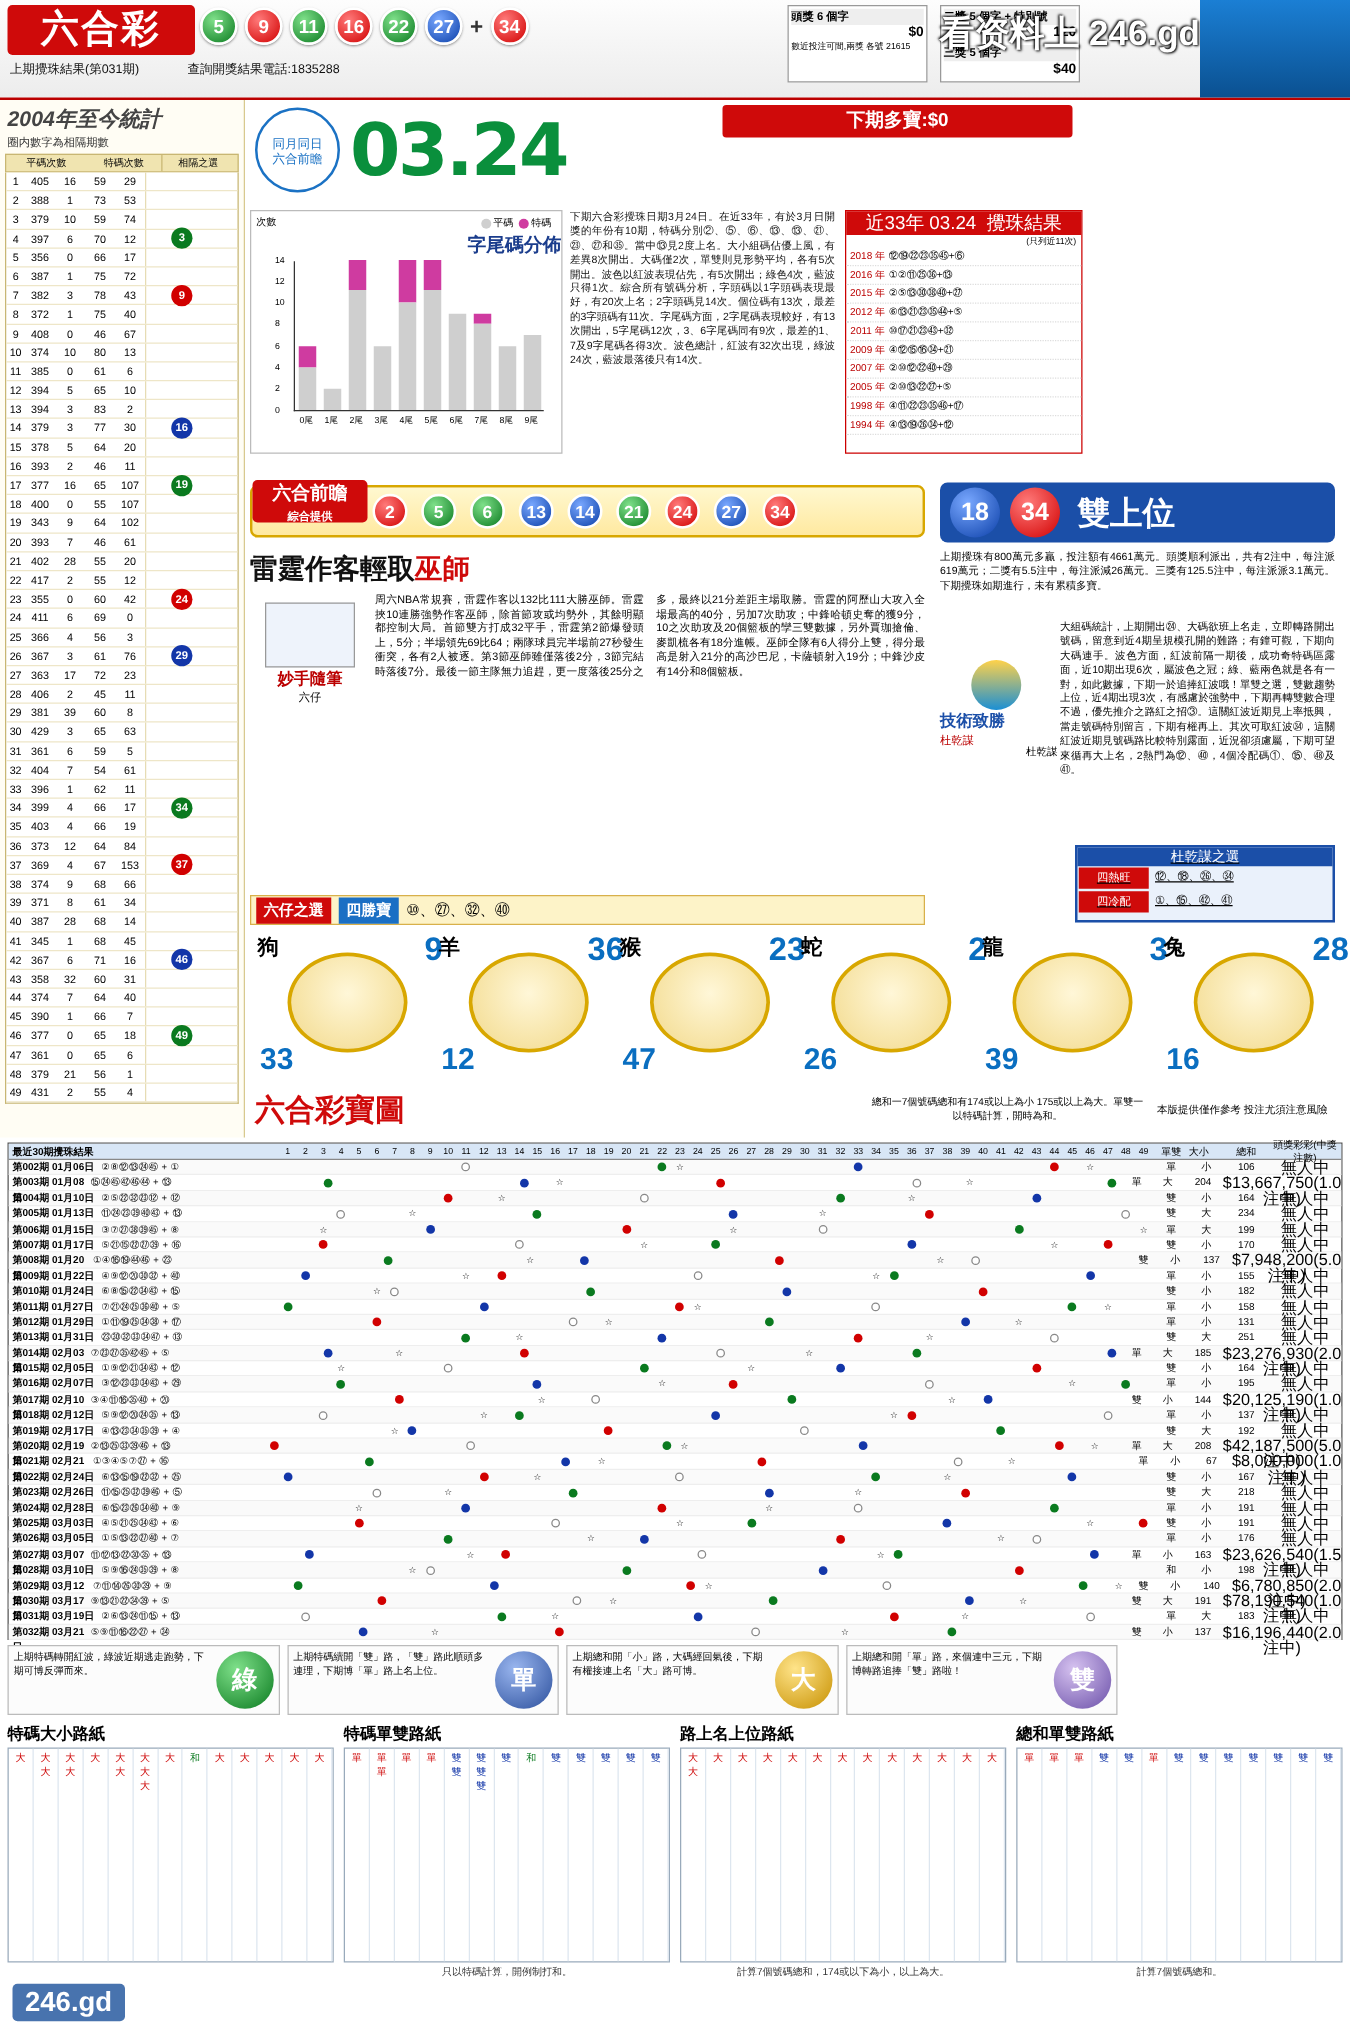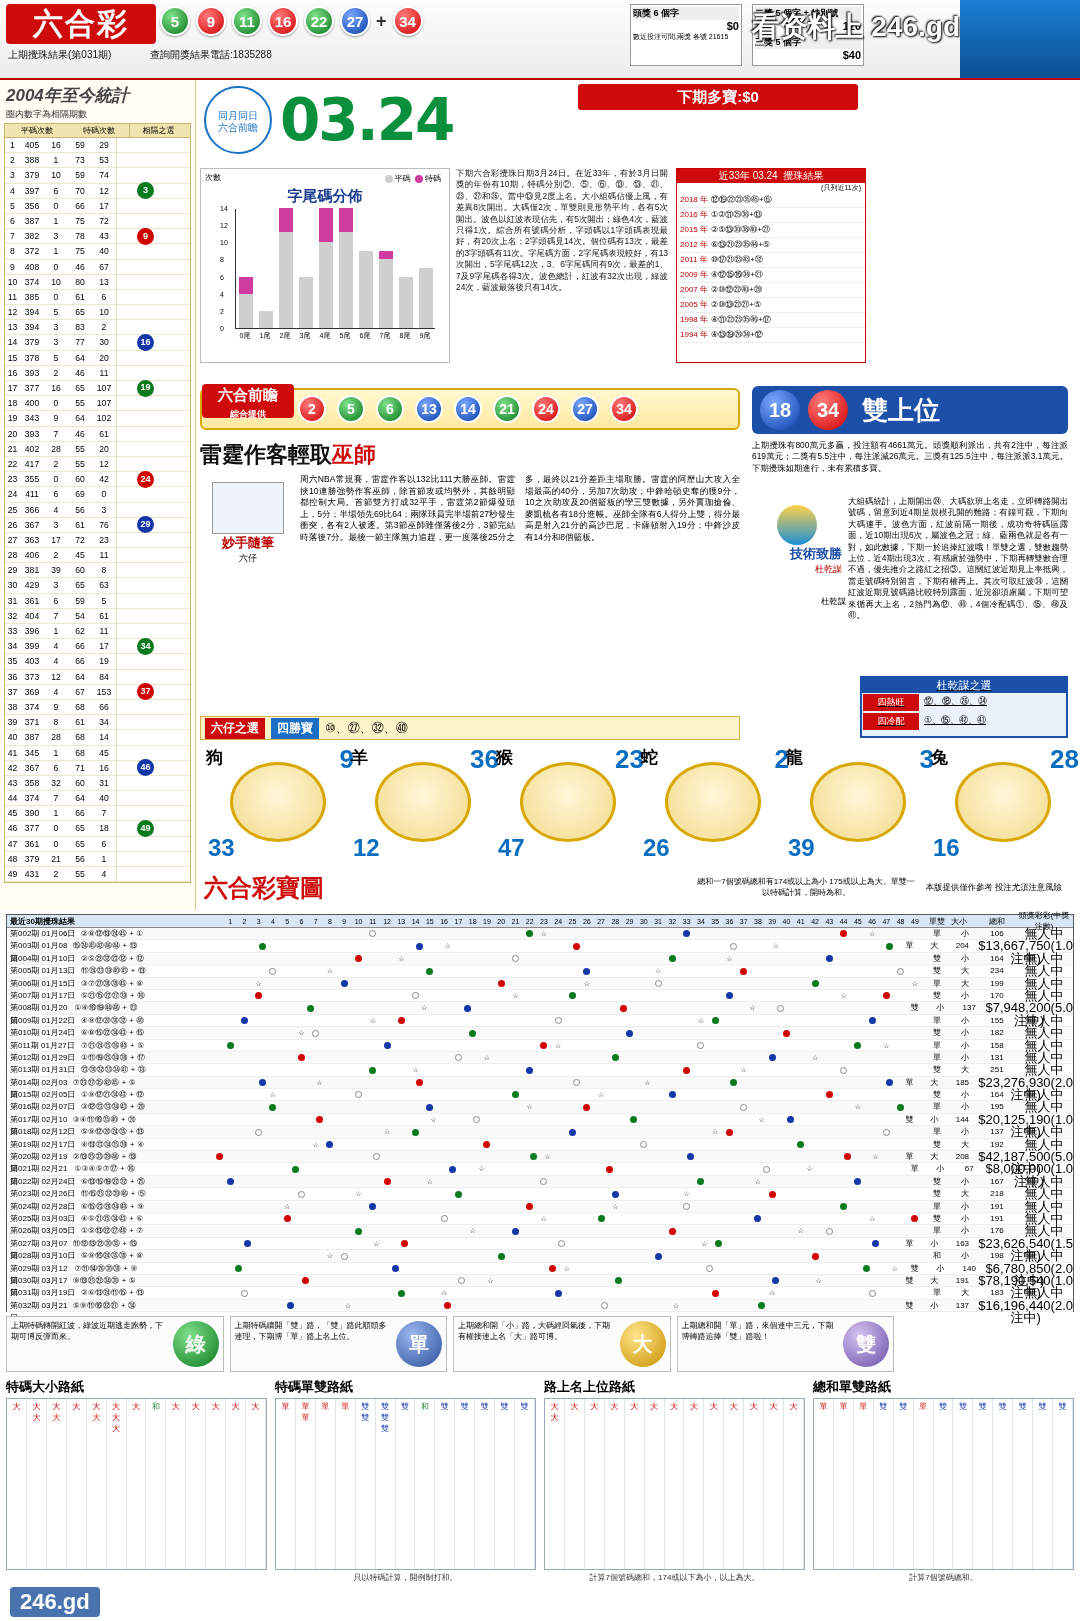--- a/index.html
+++ b/index.html
@@ -94,21 +94,21 @@
     background: linear-gradient(#e21010,#8d0000); color: #ffe680; font-size: 34px;
     font-weight: bold; text-align: center; line-height: 46px; border-radius: 3px;
     font-family: "DejaVu Sans", sans-serif;
   }
 
   
   .chartpanel {
     position: absolute; left: 200px; top: 168px; width: 250px; height: 195px;
     background: #fff; border: 1px solid #bbb;
   }
-  .chart-title { text-align: center; font-size: 15px; font-weight: bold; color: #1a3c8c; margin-top: 18px; }
+  .chart-title { text-align: right; font-size: 15px; font-weight: bold; color: #1a3c8c; margin-top: 18px; }
   .legend { position: absolute; right: 8px; top: 4px; font-size: 8px; }
   .legend span.dot { display: inline-block; width: 8px; height: 8px; border-radius: 50%; vertical-align: middle; margin-right: 2px;}
   .axis-label { position: absolute; left: 4px; top: 3px; font-size: 8px; }
   .plot { position: absolute; left: 34px; top: 40px; width: 200px; height: 120px; border-left: 1px solid #333; border-bottom: 1px solid #333;}
   .ytick { position: absolute; left: -16px; font-size: 7px; }
   .bars { position: absolute; left: 0; bottom: 0; width: 200px; height: 120px; display: flex; align-items: flex-end; justify-content: space-around;}
   .barwrap { width: 14px; display: flex; flex-direction: column; justify-content: flex-end; height: 120px;}
   .bar-s { background: #cf3ba0; width: 14px; }
   .bar-p { background: #cfcfcf; width: 14px; }
   .xlabels { position: absolute; left: 34px; top: 162px; width: 200px; display: flex; justify-content: space-around; font-size: 7px;}
@@ -116,21 +116,21 @@
   .analysis {
     position: absolute; left: 456px; top: 168px; width: 212px; height: 195px;
     font-size: 8.4px; line-height: 11.4px; text-align: justify; color: #111;
   }
 
   
   .histpanel {
     position: absolute; left: 676px; top: 168px; width: 190px; height: 195px;
     background: #fff; border: 1px solid #c00;
   }
-  .hist-title { background: #cf0a0a; color: #fff; font-size: 10px; text-align: center; }
+  .hist-title { background: #cf0a0a; color: #fff; font-size: 15px; text-align: center; }
   .hrow { display: flex; font-size: 8px; line-height: 14px; border-bottom: 1px dotted #ddd;}
   .hrow .y { width: 34px; text-align: center; color: #b00; }
   .hrow .n { flex: 1; font-size: 8px; }
 
   
   .forecast {
     position: absolute; left: 200px; top: 388px; width: 540px; height: 42px;
     background: linear-gradient(#fff8d0,#ffe9a0); border: 2px solid #d8a700; border-radius: 6px;
     display: flex; align-items: center; padding-left: 96px; gap: 11px;
   }
@@ -161,21 +161,21 @@
 
   
   .dualtop {
     position: absolute; left: 752px; top: 386px; width: 316px; height: 48px;
     background: #1b4fa8; border-radius: 6px; display: flex; align-items: center; gap: 8px; padding-left: 8px;
   }
   .dualtop .bg-ball { width: 40px; height: 40px; border-radius: 50%; font-size: 20px; font-weight: bold;
     color: #fff; display: flex; align-items: center; justify-content: center; }
   .dualtop .txt { color: #fff; font-size: 26px; font-weight: bold; margin-left: 6px;}
   .rtext { position: absolute; left: 752px; top: 440px; width: 316px; font-size: 8.4px; line-height: 11.4px; text-align: justify;}
-  .tech-tag { position: absolute; left: 752px; top: 505px; width: 90px; text-align: right; }
+  .tech-tag { position: absolute; left: 752px; top: 528px; width: 90px; text-align: left; }
   .tech-tag .tt { font-size: 13px; font-weight: bold; color: #1b4fa8; }
   .tech-tag .ts { font-size: 9px; color: #b00; }
   .pickbox { position: absolute; left: 860px; top: 676px; width: 208px; height: 62px; border: 2px solid #1b4fa8; background: #eaf1fb; text-decoration: underline;}
   .pickbox .ph { background: #1b4fa8; color: #fff; font-size: 11px; text-align: center;}
   .pickrow { display: flex; font-size: 9px; line-height: 17px; }
   .pickrow .lbl { width: 56px; background: #cf0a0a; color: #fff; text-align: center; margin: 1px; }
   .pickrow .vals { flex: 1; padding-left: 4px; }
 
   
   .zodiac { position: absolute; left: 200px; top: 744px; width: 868px; height: 122px; }
@@ -197,21 +197,21 @@
   .bt-head { display: flex; font-size: 8px; background: #d8e6f6; border-bottom: 1px solid #888; height: 13px; align-items: center;}
   .bt-head .h-left { width: 216px; padding-left: 3px; font-weight: bold; }
   .bt-head .h-grid { width: 700px; display: flex; }
   .bt-head .h-grid span { width: 14.28px; text-align: center; font-size: 7px; }
   .bt-head .h-r1 { width: 28px; text-align: center;}
   .bt-head .h-r2 { width: 28px; }
   .bt-head .h-r3 { width: 36px; text-align: center;}
   .bt-head .h-r4 { flex: 1; text-align: center;}
   .bt-row { display: flex; font-size: 8px; height: 12.4px; line-height: 12.4px; border-bottom: 1px solid #eee; }
   .bt-row:nth-child(odd) { background: #fafafa; }
-  .bt-row .period { width: 74px; padding-left: 3px; }
+  .bt-row .period { width: 74px; padding-left: 3px; font-weight: bold; }
   .bt-row .nums { width: 142px; font-size: 7.6px; letter-spacing: .3px;}
   .bt-row .grid { width: 700px; display: flex; }
   .bt-row .grid i { width: 14.28px; text-align: center; font-style: normal; }
   .bt-row .cds { width: 28px; text-align: center; }
   .bt-row .cdx { width: 28px; text-align: center; }
   .bt-row .csum { width: 36px; text-align: center; }
   .bt-row .camt { flex: 1; text-align: center; font-size: 13px;}
   .d { display: inline-block; width: 7px; height: 7px; border-radius: 50%; vertical-align: middle; }
   .d-r { background: #d10000; } .d-b { background: #1336a8; } .d-g { background: #0a7a1f; }
   .d-o { border: 1px solid #888; background: #fff; }

